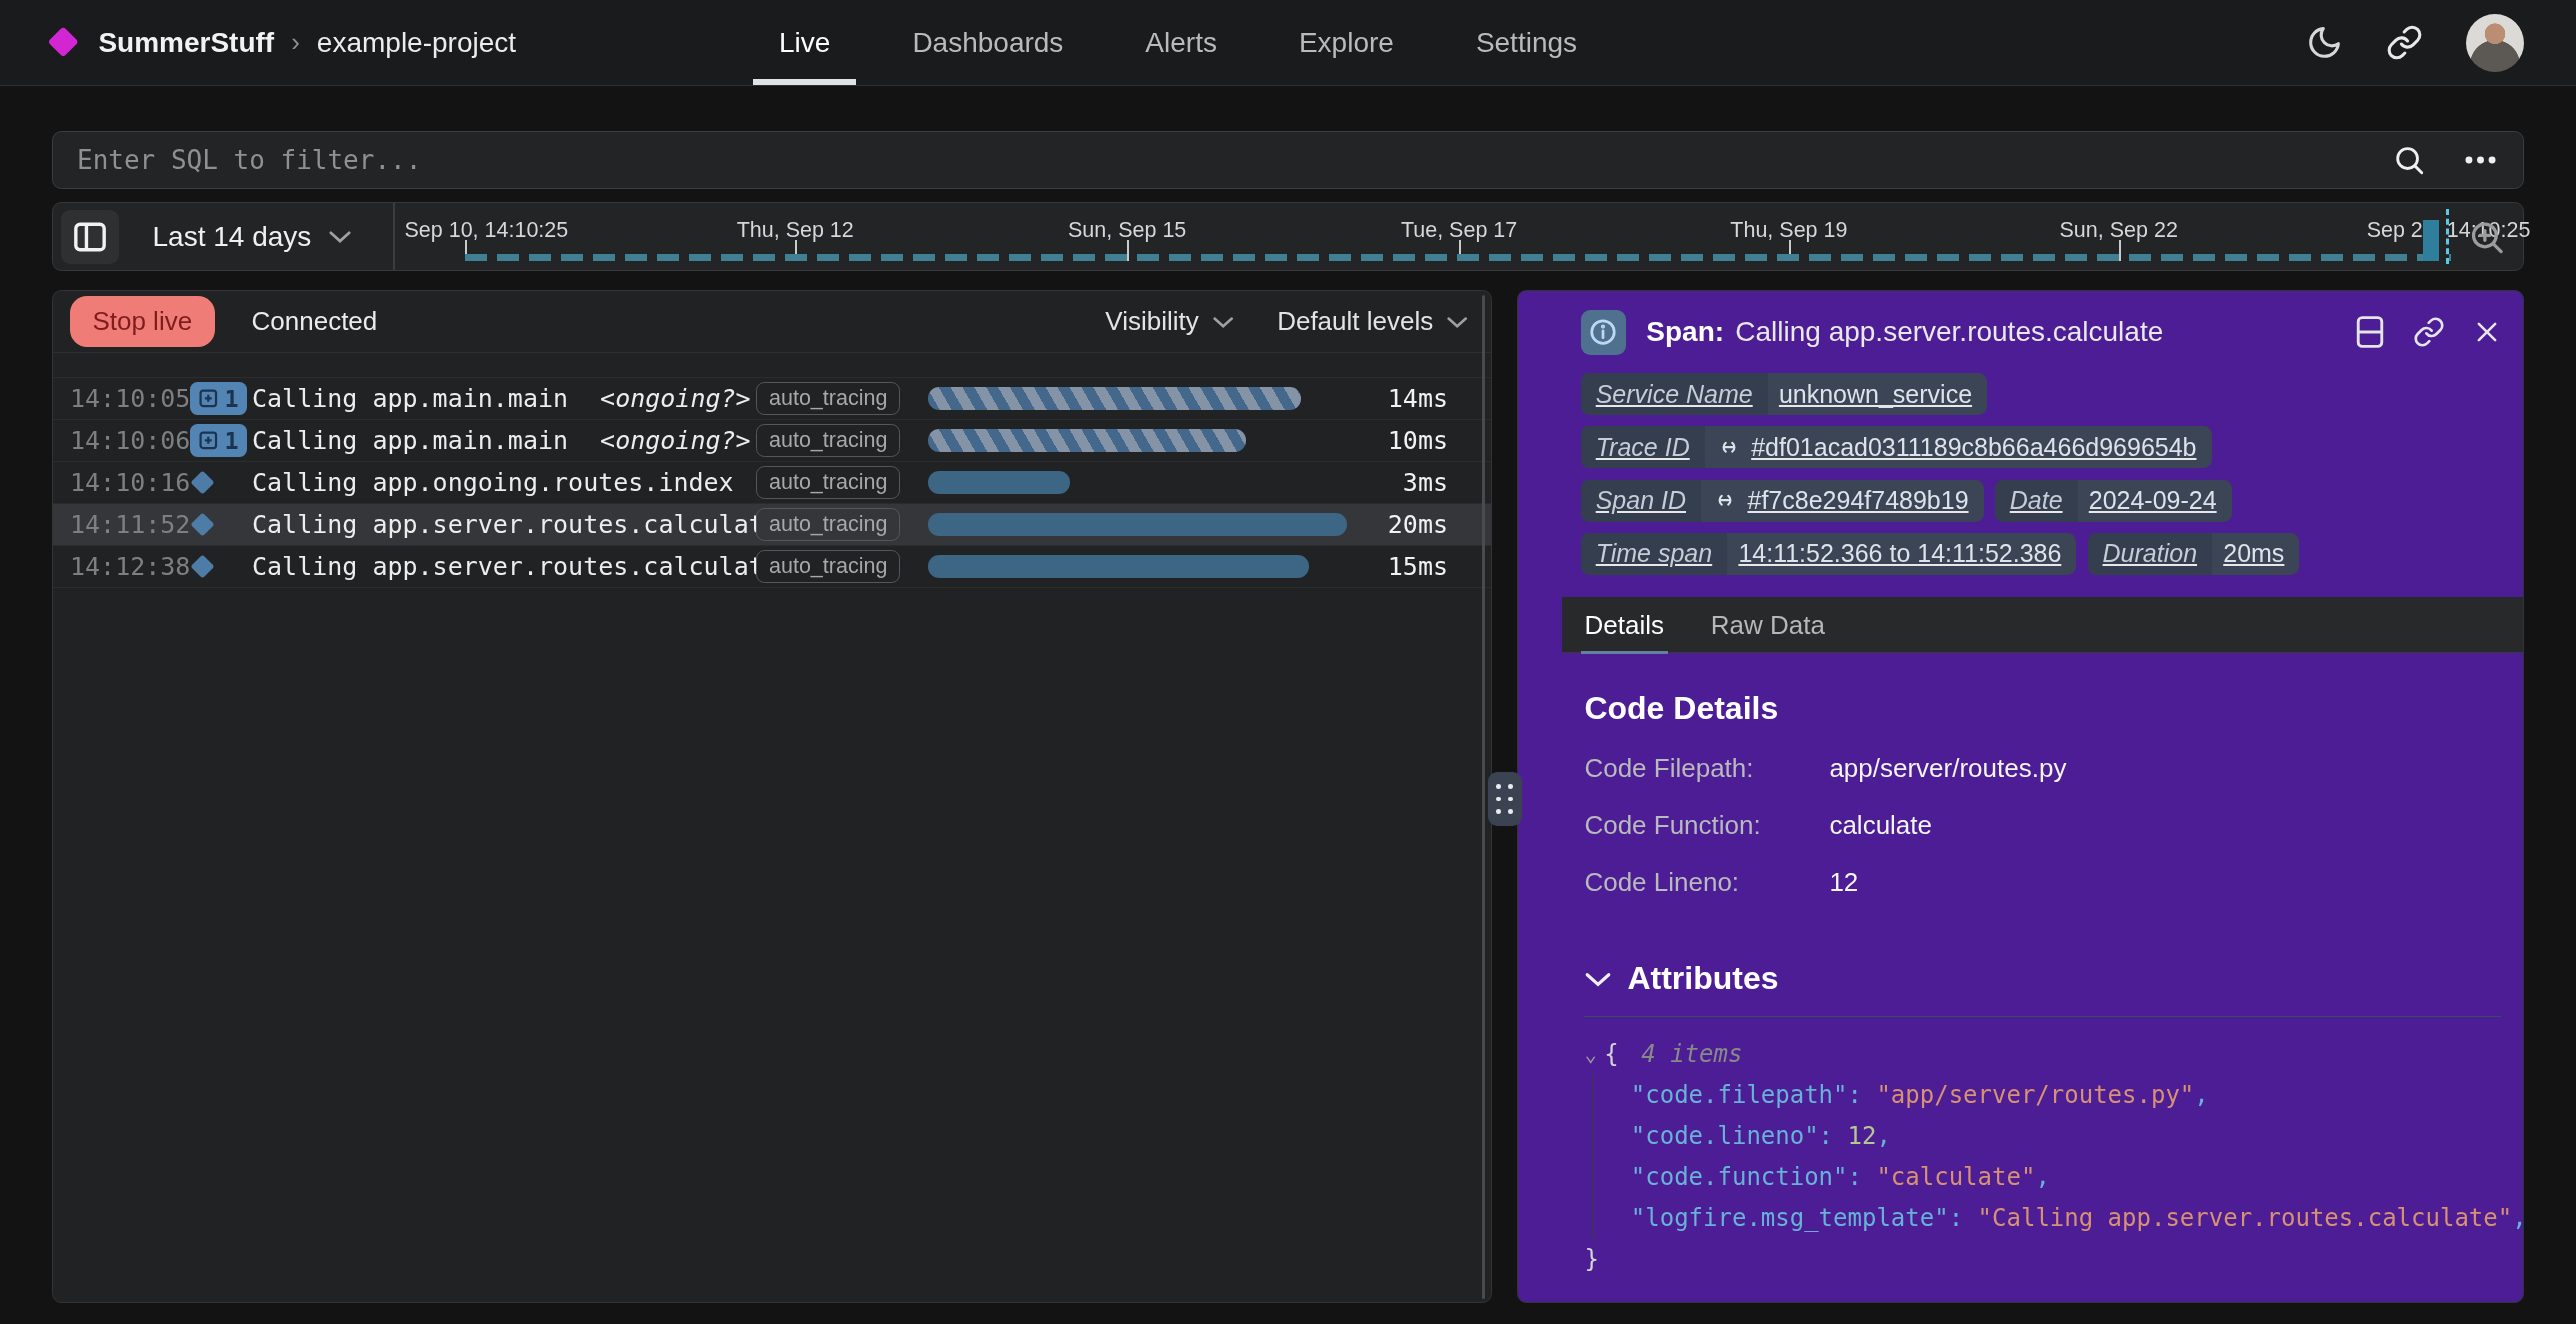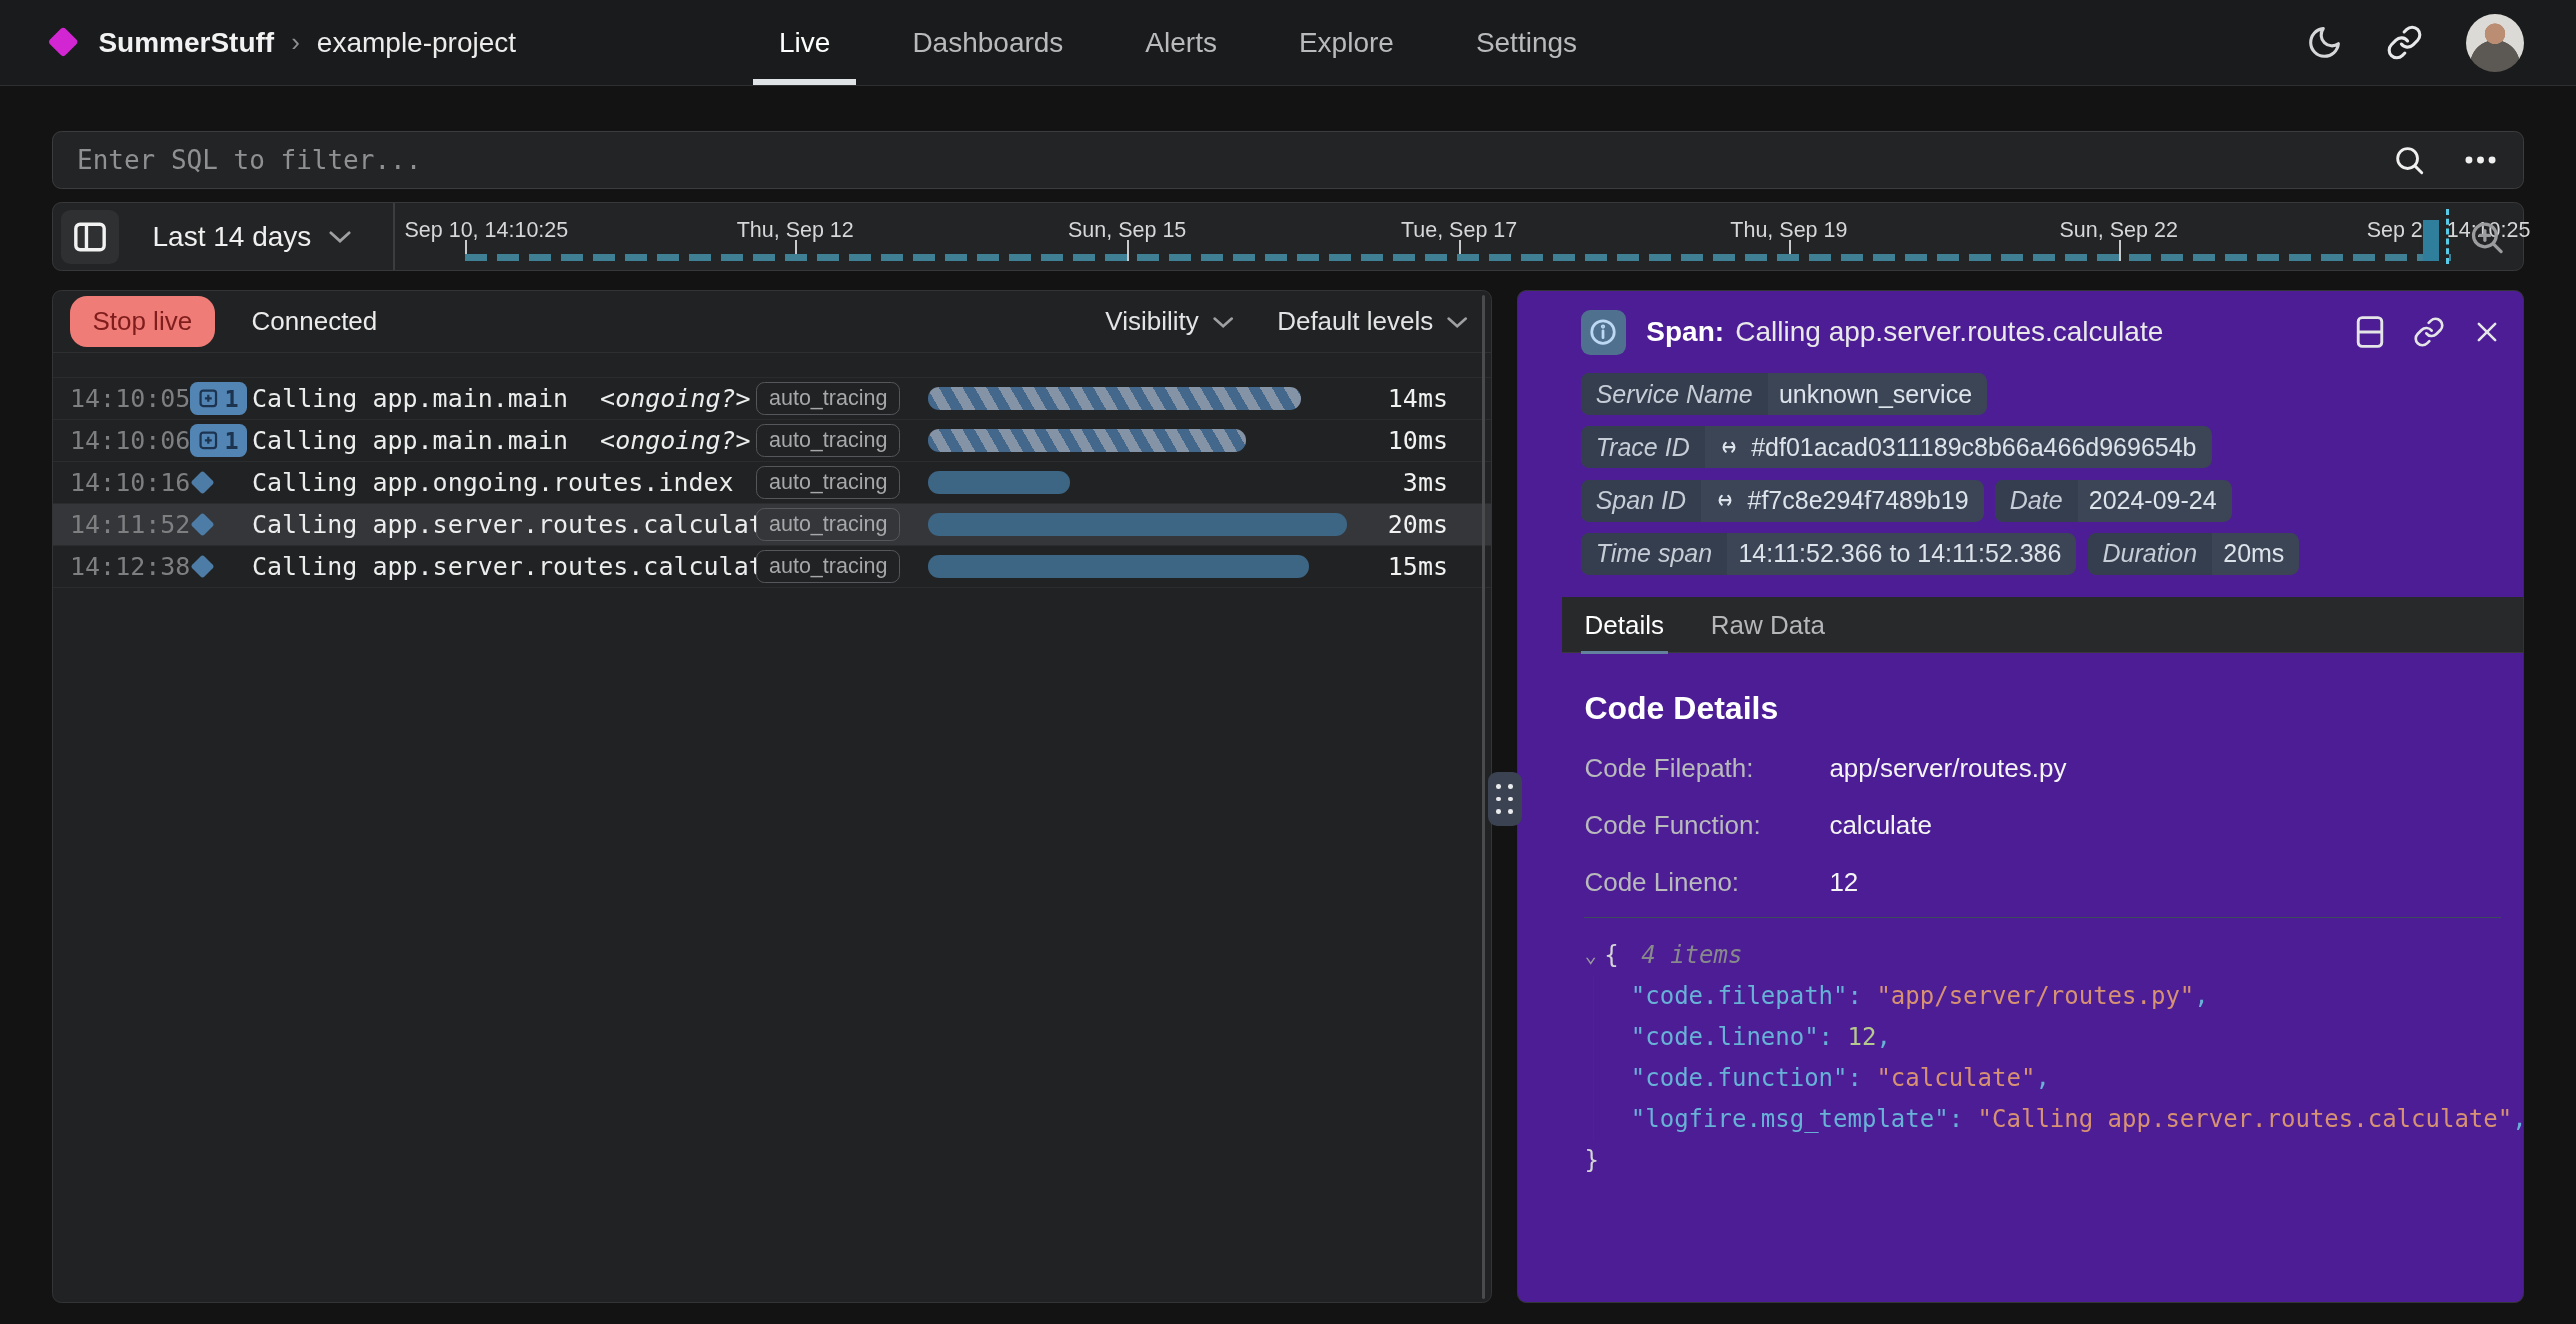--- a/index.html
+++ b/index.html
@@ -168,21 +168,21 @@
 
   
   .span-header { display: flex; align-items: center; padding: 18.7px 22.4px 9.3px 18.7px; }
   .info-badge {
     width: 45px; height: 45px; border-radius: 9.3px; background: #50708f;
     display: flex; align-items: center; justify-content: center; flex: none; margin-right: 20.6px;
   }
   .span-title { font-size: 28px; color: #e9e9e9; white-space: nowrap; overflow: hidden; }
   .span-title b { color: #ffffff; font-weight: 700; margin-right: 11.2px; }
   .span-actions { margin-left: auto; display: flex; align-items: center; gap: 28px; flex: none; }
-  .badges { padding: 3.7px 18.7px 9.3px; display: flex; flex-wrap: wrap; }
+  .badges { padding: 3.7px 18.7px 9.3px; display: flex; flex-wrap: wrap; text-decoration: underline; }
   .meta-badge {
     display: inline-flex; align-items: stretch; background: #3b4556; border-radius: 8.4px;
     overflow: hidden; margin: 5.6px 11.2px 5.6px 0; font-size: 25px;
   }
   .meta-badge .lbl {
     font-style: italic; color: #c6cdd7; background: #343e4e; padding: 6.5px 15px;
     display: flex; align-items: center;
   }
   .meta-badge .val { color: #dde3ea; padding: 6.5px 15px 6.5px 11.2px; display: flex; align-items: center; gap: 9.3px; }
   .detail-tabs {
@@ -548,20 +548,28 @@
       </div>
       <div class="kv-row">
         <span class="k">Code Function:</span>
         <span class="v">calculate</span>
       </div>
       <div class="kv-row">
         <span class="k">Code Lineno:</span>
         <span class="v">12</span>
       </div>
 
+      <div class="attr-h">
+        <span>
+          <svg width="28" height="18" viewBox="0 0 26 16" fill="none" stroke="#f0f0f0" stroke-width="3" stroke-linecap="round">
+              <polyline points="3,4 13,13 23,4"></polyline>
+            </svg>
+        </span>
+        <h2>Attributes</h2>
+      </div>
       <hr class="attr-hr">
 
       <div class="json-block mono">
         <div class="json-open">
           <span class="chev">⌄</span>
           <span class="json-brace">{</span>
           <span class="json-note">4 items</span>
         </div>
         <div class="json-lines">
           <div class="json-line">

